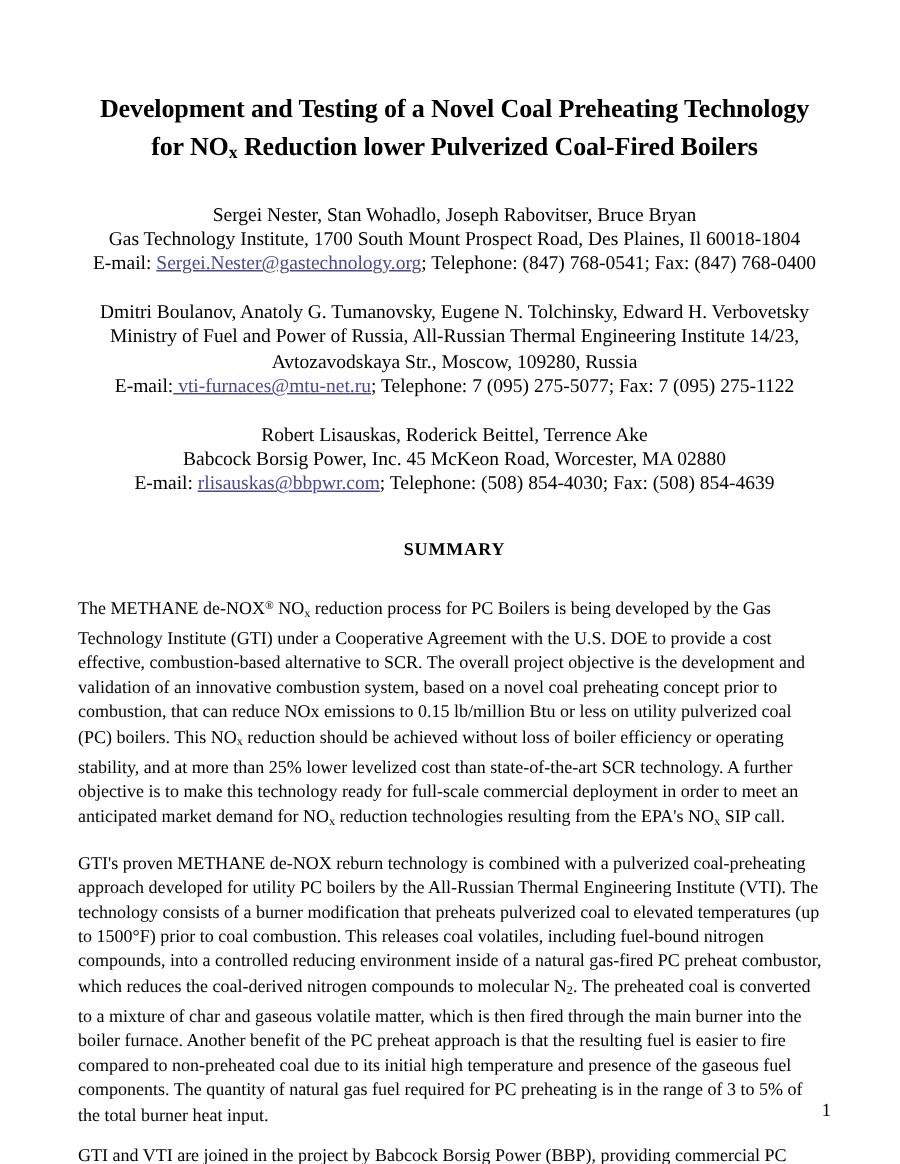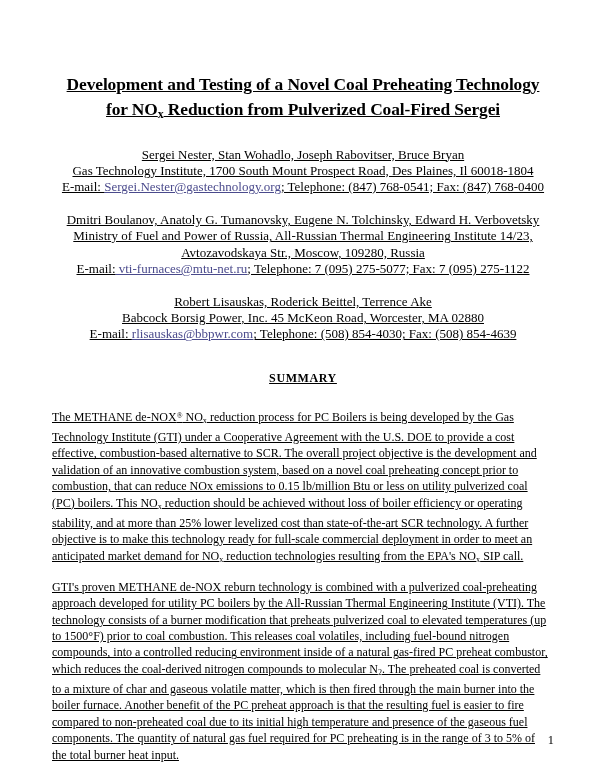--- a/index.html
+++ b/index.html
@@ -12,23 +12,22 @@
     height: 776px;
     font-family: "Liberation Serif", "DejaVu Serif", serif;
     color: #000000;
     position: relative;
     overflow: hidden;
   }
   .page {
     width: 600px;
     height: 776px;
     box-sizing: border-box;
-    padding: 56px 46px 28px 52px;
+    padding: 44px 46px 28px 52px;
     position: relative;
-    text-decoration: underline;
   }
 
   
   .title {
     text-align: center;
     font-weight: bold;
     font-size: 17.4px;
     line-height: 25px;
     letter-spacing: -0.1px;
     margin: 16px 0 0 0;
@@ -89,21 +88,21 @@
     line-height: 1;
   }
 </style>
 </head>
 <body>
 
 <div class="page">
 
   <h1 class="title">
     <span class="title-line">Development and Testing of a Novel Coal Preheating Technology</span>
-    <span class="title-line"><span>for NO</span><sub>x</sub><span> Reduction from Pulverized Coal-Fired Sergei</span></span>
+    <span class="title-line"><span>for NO</span><sub>x</sub><span> Reduction lower Pulverized Coal-Fired Boilers</span></span>
   </h1>
 
   <div class="authors">
 
     <div class="affil-block">
       <span class="affil-line">Sergei Nester, Stan Wohadlo, Joseph Rabovitser, Bruce Bryan</span>
       <span class="affil-line">Gas Technology Institute, 1700 South Mount Prospect Road, Des Plaines, Il 60018-1804</span>
       <span class="affil-line"><span>E-mail: </span><a class="maillink" href="#">Sergei.Nester@gastechnology.org</a><span>; Telephone: (847) 768-0541; Fax: (847) 768-0400</span></span>
     </div>
 

